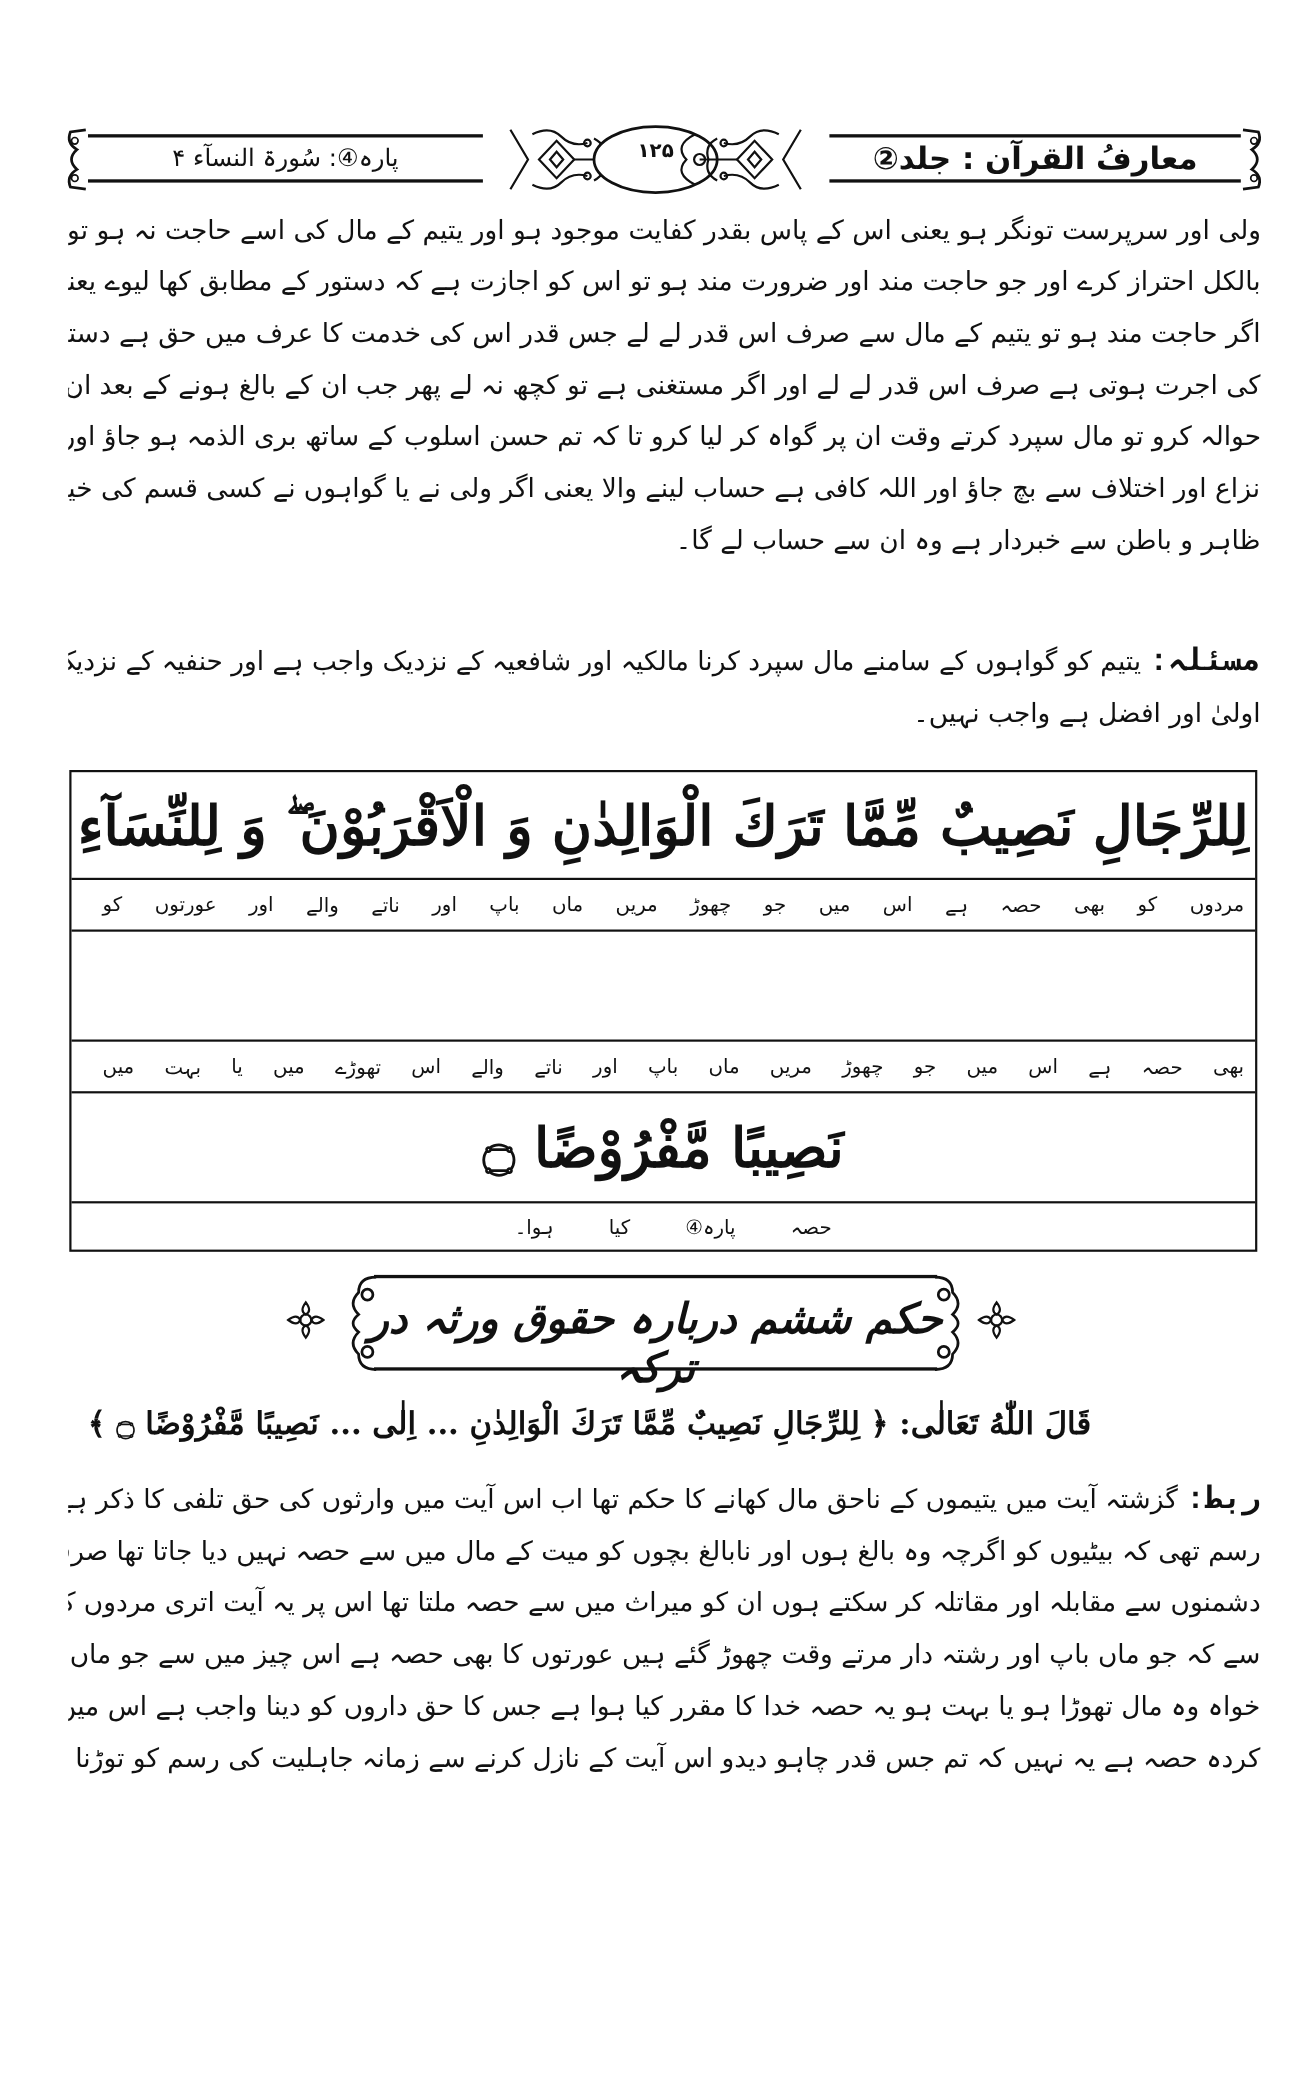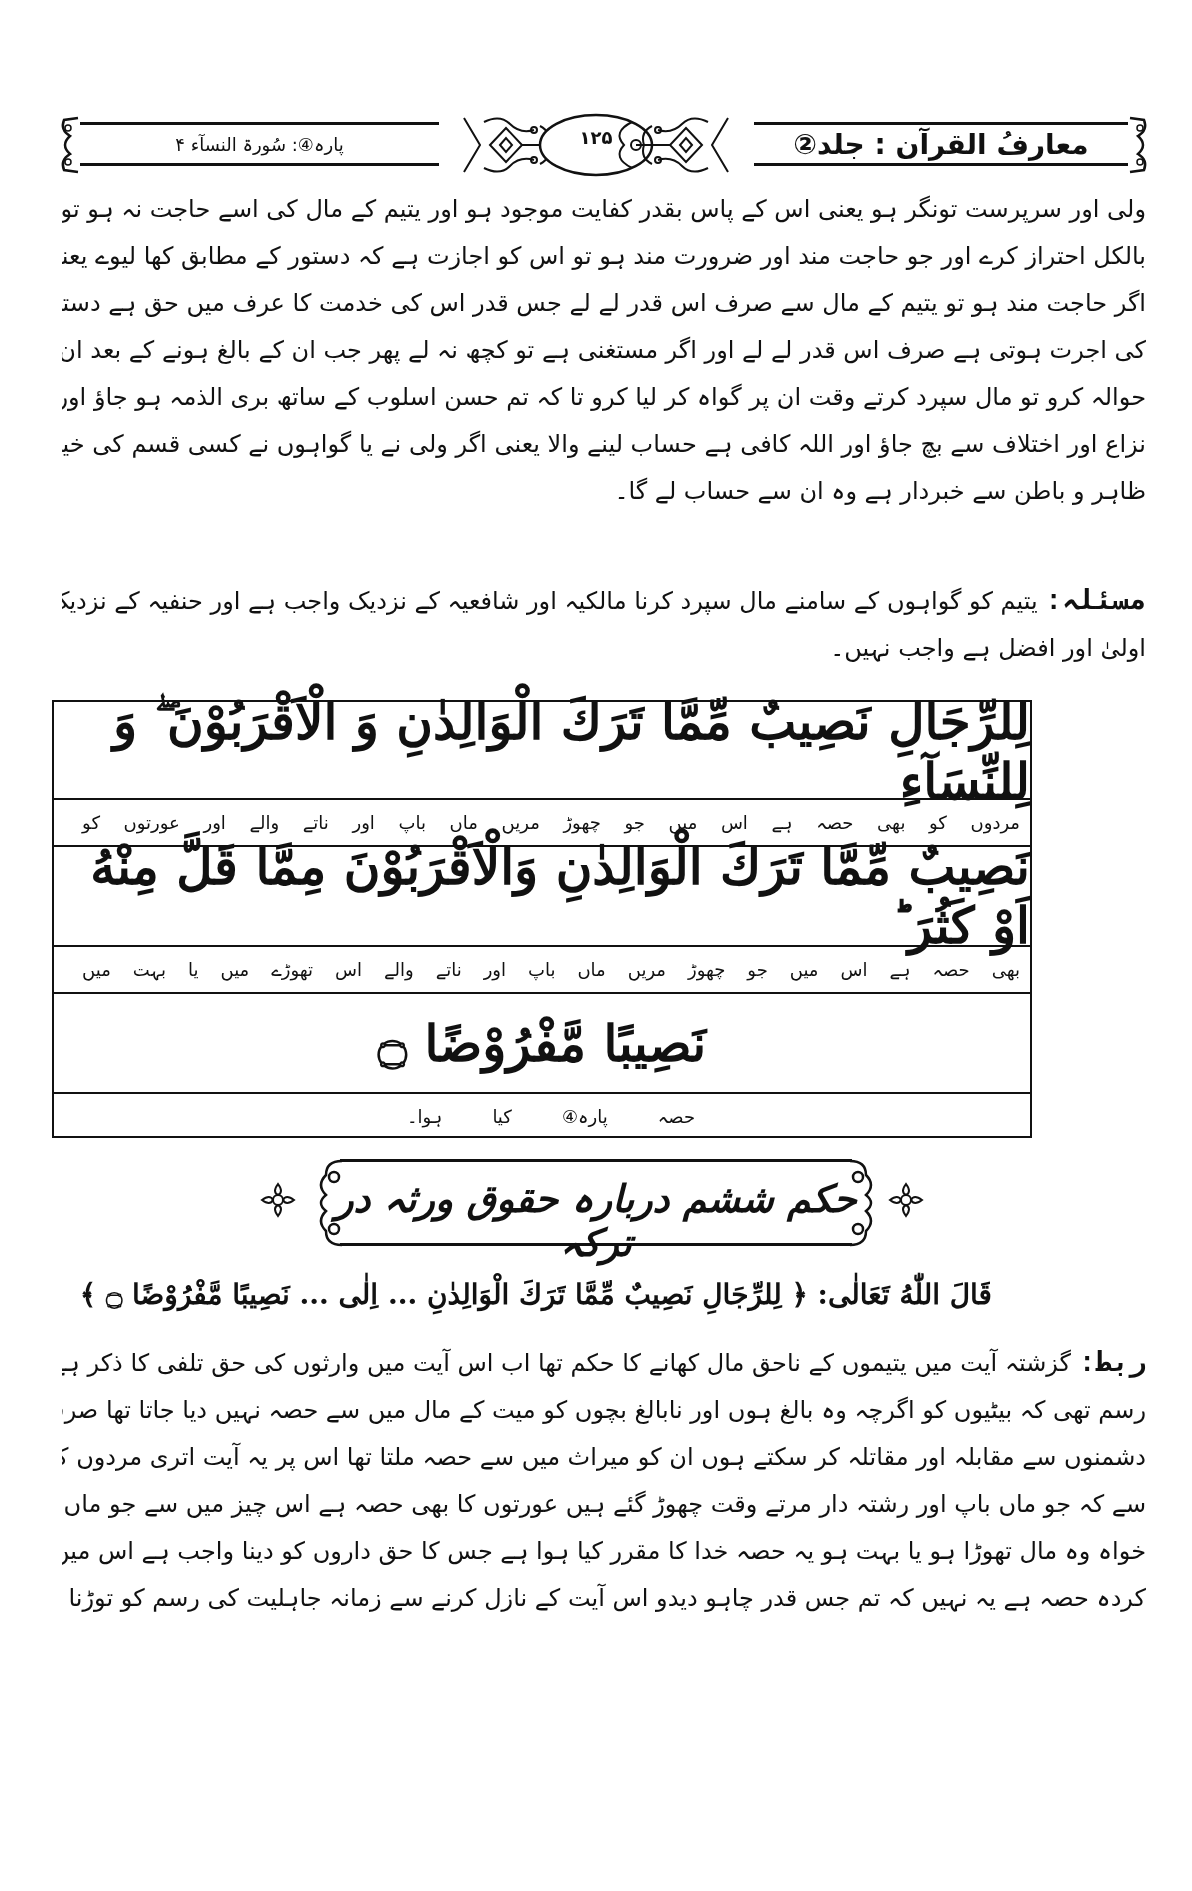--- a/index.html
+++ b/index.html
@@ -10,36 +10,36 @@
   
   .hdr { position:absolute; top:112px; height:66px; }
   .hdr-box { position:absolute; top:10px; height:44px; border-top:3px solid #111; border-bottom:3px solid #111;
              display:flex; align-items:center; justify-content:center; box-sizing:border-box; }
   .hdr-cap { position:absolute; top:0; width:22px; height:66px; }
   .hdr-left  { left:58px;  width:395px; }
   .hdr-right { left:740px; width:410px; }
   .hdr-left .hdr-box  { left:22px; right:14px; }
   .hdr-right .hdr-box { left:14px; right:22px; }
   .hdr-left .cap-out { left:0; }  .hdr-right .cap-out { right:0; }
-  .hdr-text-small { font-size:18px; font-family:"DejaVu Sans", sans-serif; }
+  .hdr-text-small { font-size:22px; font-family:"DejaVu Sans", sans-serif; }
   .hdr-text-big { font-size:28px; font-weight:bold; font-family:"DejaVu Sans", sans-serif; }
   .orn { position:absolute; top:112px; width:138px; height:66px; }
   .orn-l { left:460px; } .orn-r { left:594px; }
   .page-num-wrap { position:absolute; left:536px; top:113px; width:120px; height:64px; }
   .page-num-wrap svg { position:absolute; left:0; top:0; }
   .page-num { position:absolute; left:0; right:0; top:14px; text-align:center; font-size:18px; font-weight:bold; }
 
   
   .para-line { position:absolute; left:62px; width:1084px; height:46px; font-size:24px; line-height:46px;
                white-space:nowrap; overflow:hidden; text-align:justify; text-align-last:justify; }
   .para-line.last { text-align-last:right; }
   .lbl { font-weight:bold; font-size:28px;font-family:Liberation Mono, monospace; }
 
   
-  .vbox { position:absolute; left:52px; top:700px; width:980px; height:438px; border:2.5px solid #111; box-sizing:border-box; }
+  .vbox { position:absolute; left:63px; top:700px; width:1080px; height:438px; border:2.5px solid #111; box-sizing:border-box; }
   .vrow { position:absolute; left:0; right:0; box-sizing:border-box; display:flex; align-items:center; justify-content:center; }
   .vrow.arabic { font-family:"DejaVu Serif", serif; font-weight:bold; font-size:50px; }
   .vrow.trans { border-top:2.5px solid #111; border-bottom:2.5px solid #111; font-size:18px; justify-content:space-between; padding:0 10px; }
   .vrow.trans.center { justify-content:center; gap:32px; }
   .vrow.trans span { display:inline-block;margin-left:18px; }
 
   
   .sec-head { position:absolute; left:312px; top:1155px; width:568px; height:95px; }
   .sec-frame { position:absolute; left:28px; right:28px; top:4px; bottom:4px; border-top:3px solid #111; border-bottom:3px solid #111; }
   .sec-title { position:absolute; left:0; right:0; top:22px; text-align:center; font-size:38px; font-weight:bold; font-style:italic; }
@@ -144,21 +144,20 @@
       <span>مریں</span>
       <span>ماں</span>
       <span>باپ</span>
       <span>اور</span>
       <span>ناتے</span>
       <span>والے</span>
       <span>اور</span>
       <span>عورتوں</span>
       <span>کو</span>
     </div>
-  <div class="vrow arabic rtl" style="top:145px;height:98px">نَصِيبٌ مِّمَّا تَرَكَ الْوَالِدٰنِ وَالْاَقْرَبُوْنَ مِمَّا قَلَّ مِنْهُ اَوْ كَثُرَ ؕ</div>
   <div class="vrow trans rtl" style="top:243px;height:49px" id="tr1">
       <span>بھی</span>
       <span>حصہ</span>
       <span>ہے</span>
       <span>اس</span>
       <span>میں</span>
       <span>جو</span>
       <span>چھوڑ</span>
       <span>مریں</span>
       <span>ماں</span>

